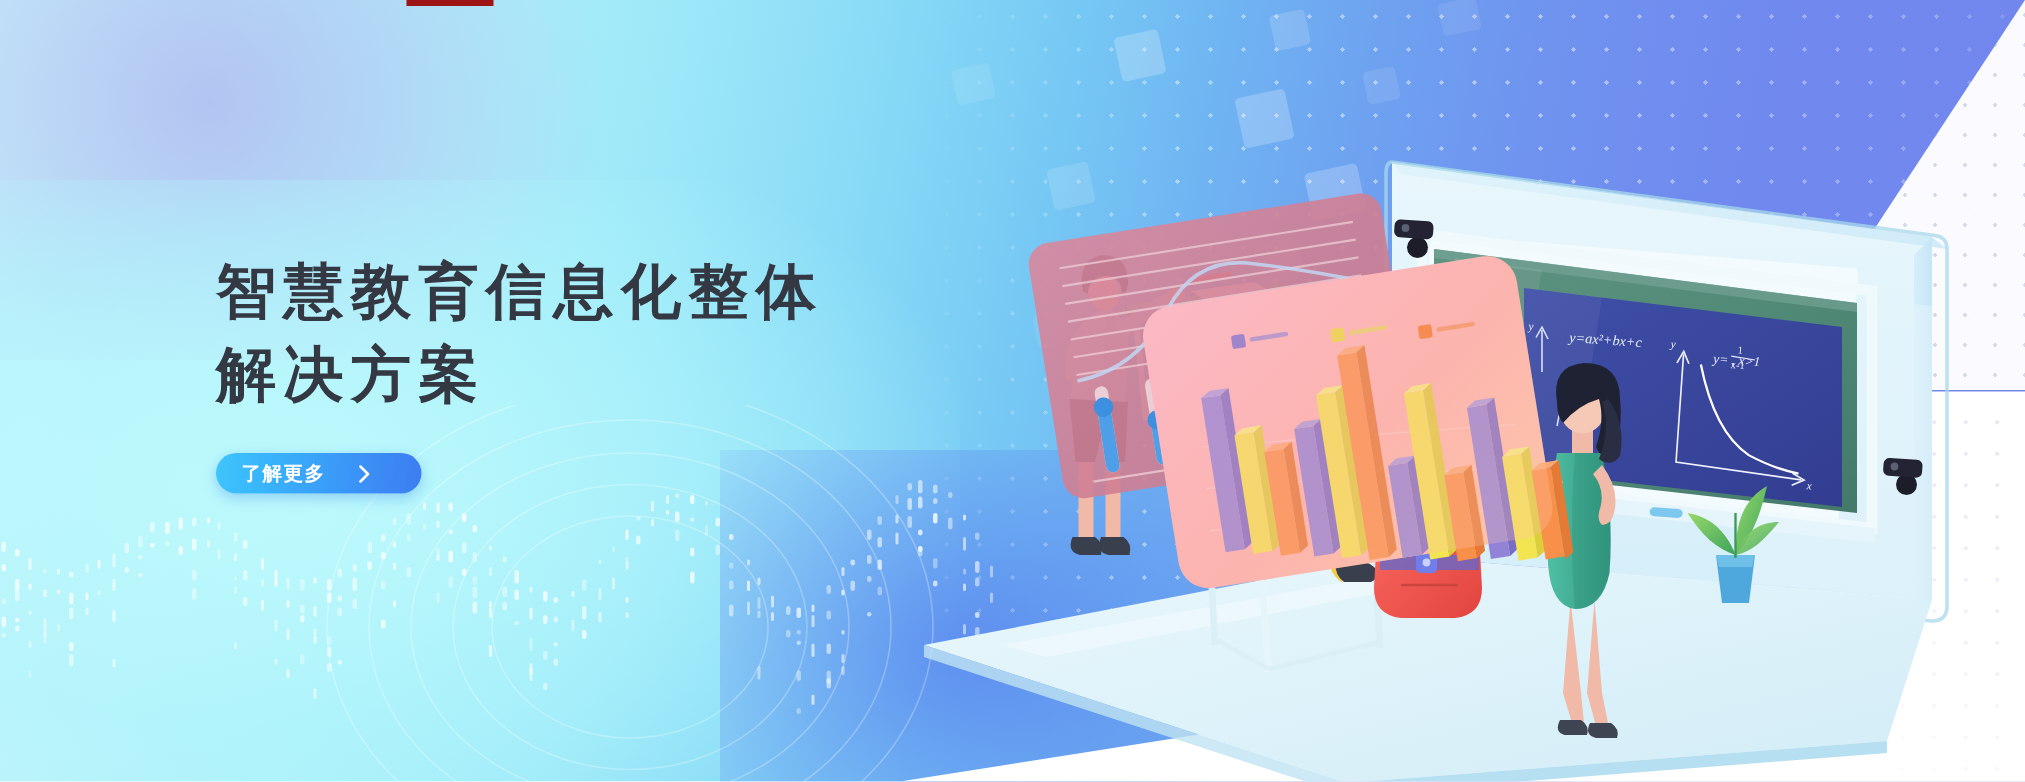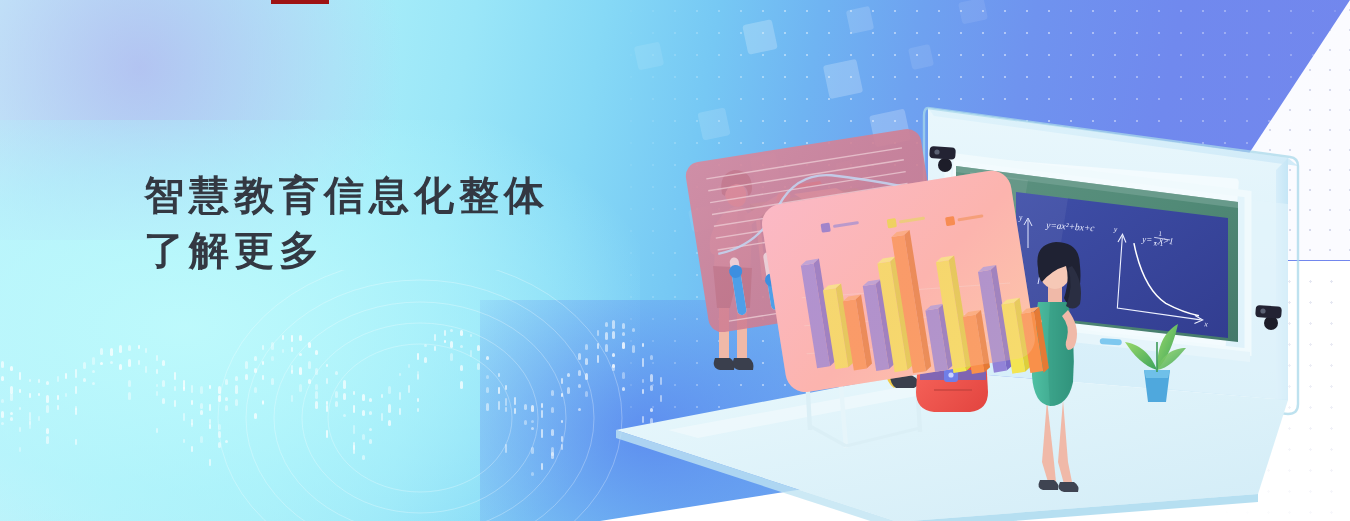--- a/index.html
+++ b/index.html
@@ -836,17 +836,25 @@
             </g>
         </g>
 
         <rect x="168" y="116" width="252" height="190" rx="20" fill="url(#gCardFront)" opacity=".30"></rect>
       </g>
     </svg>
   </div>
 
   <div class="copy">
     <h1 class="headline">智慧教育信息化整体
-了解更多</h1>
+解决方案</h1>
+    <button class="cta">
+      <span class="cta-label">了解更多</span>
+      <span class="cta-chev">
+        <svg width="8" height="12" viewBox="0 0 8 12" aria-hidden="true">
+          <path d="M1.3 1 L6.3 6 L1.3 11" fill="none" stroke="#ffffff" stroke-width="1.7" stroke-linecap="round" stroke-linejoin="round"></path>
+        </svg>
+      </span>
+    </button>
   </div>
 
   <div class="top-tick"></div>
 </div>
 
 </body></html>

